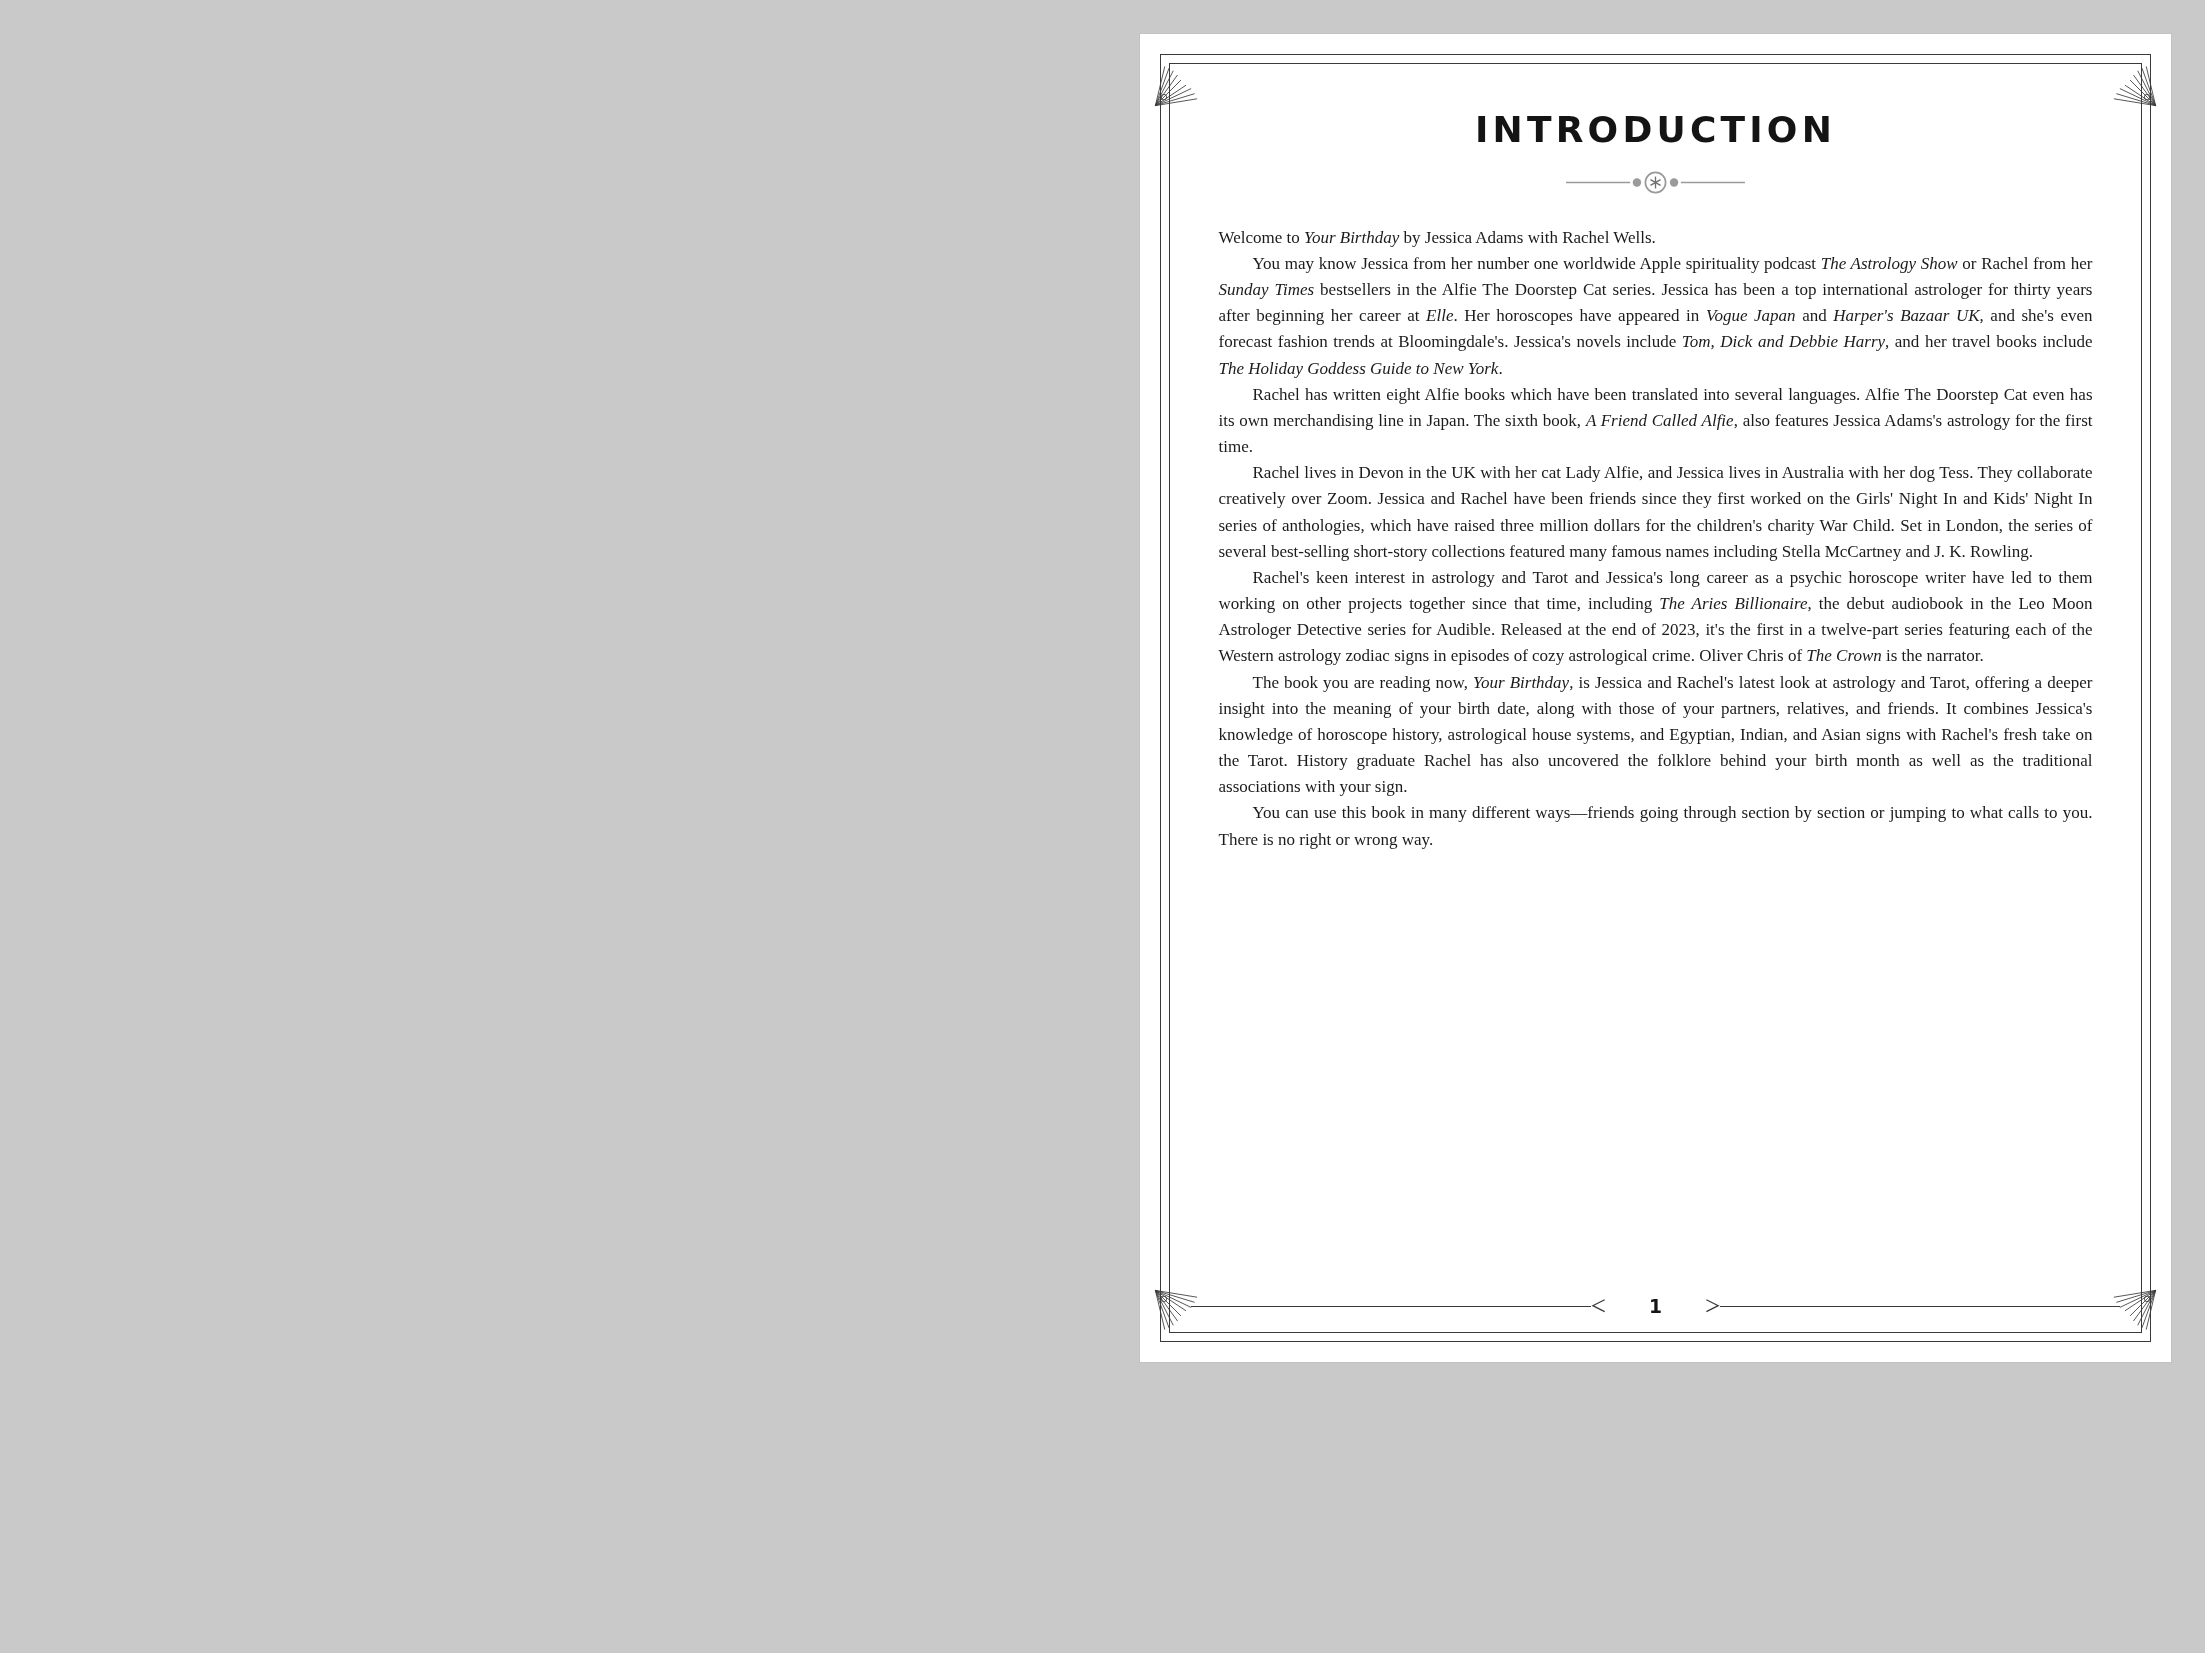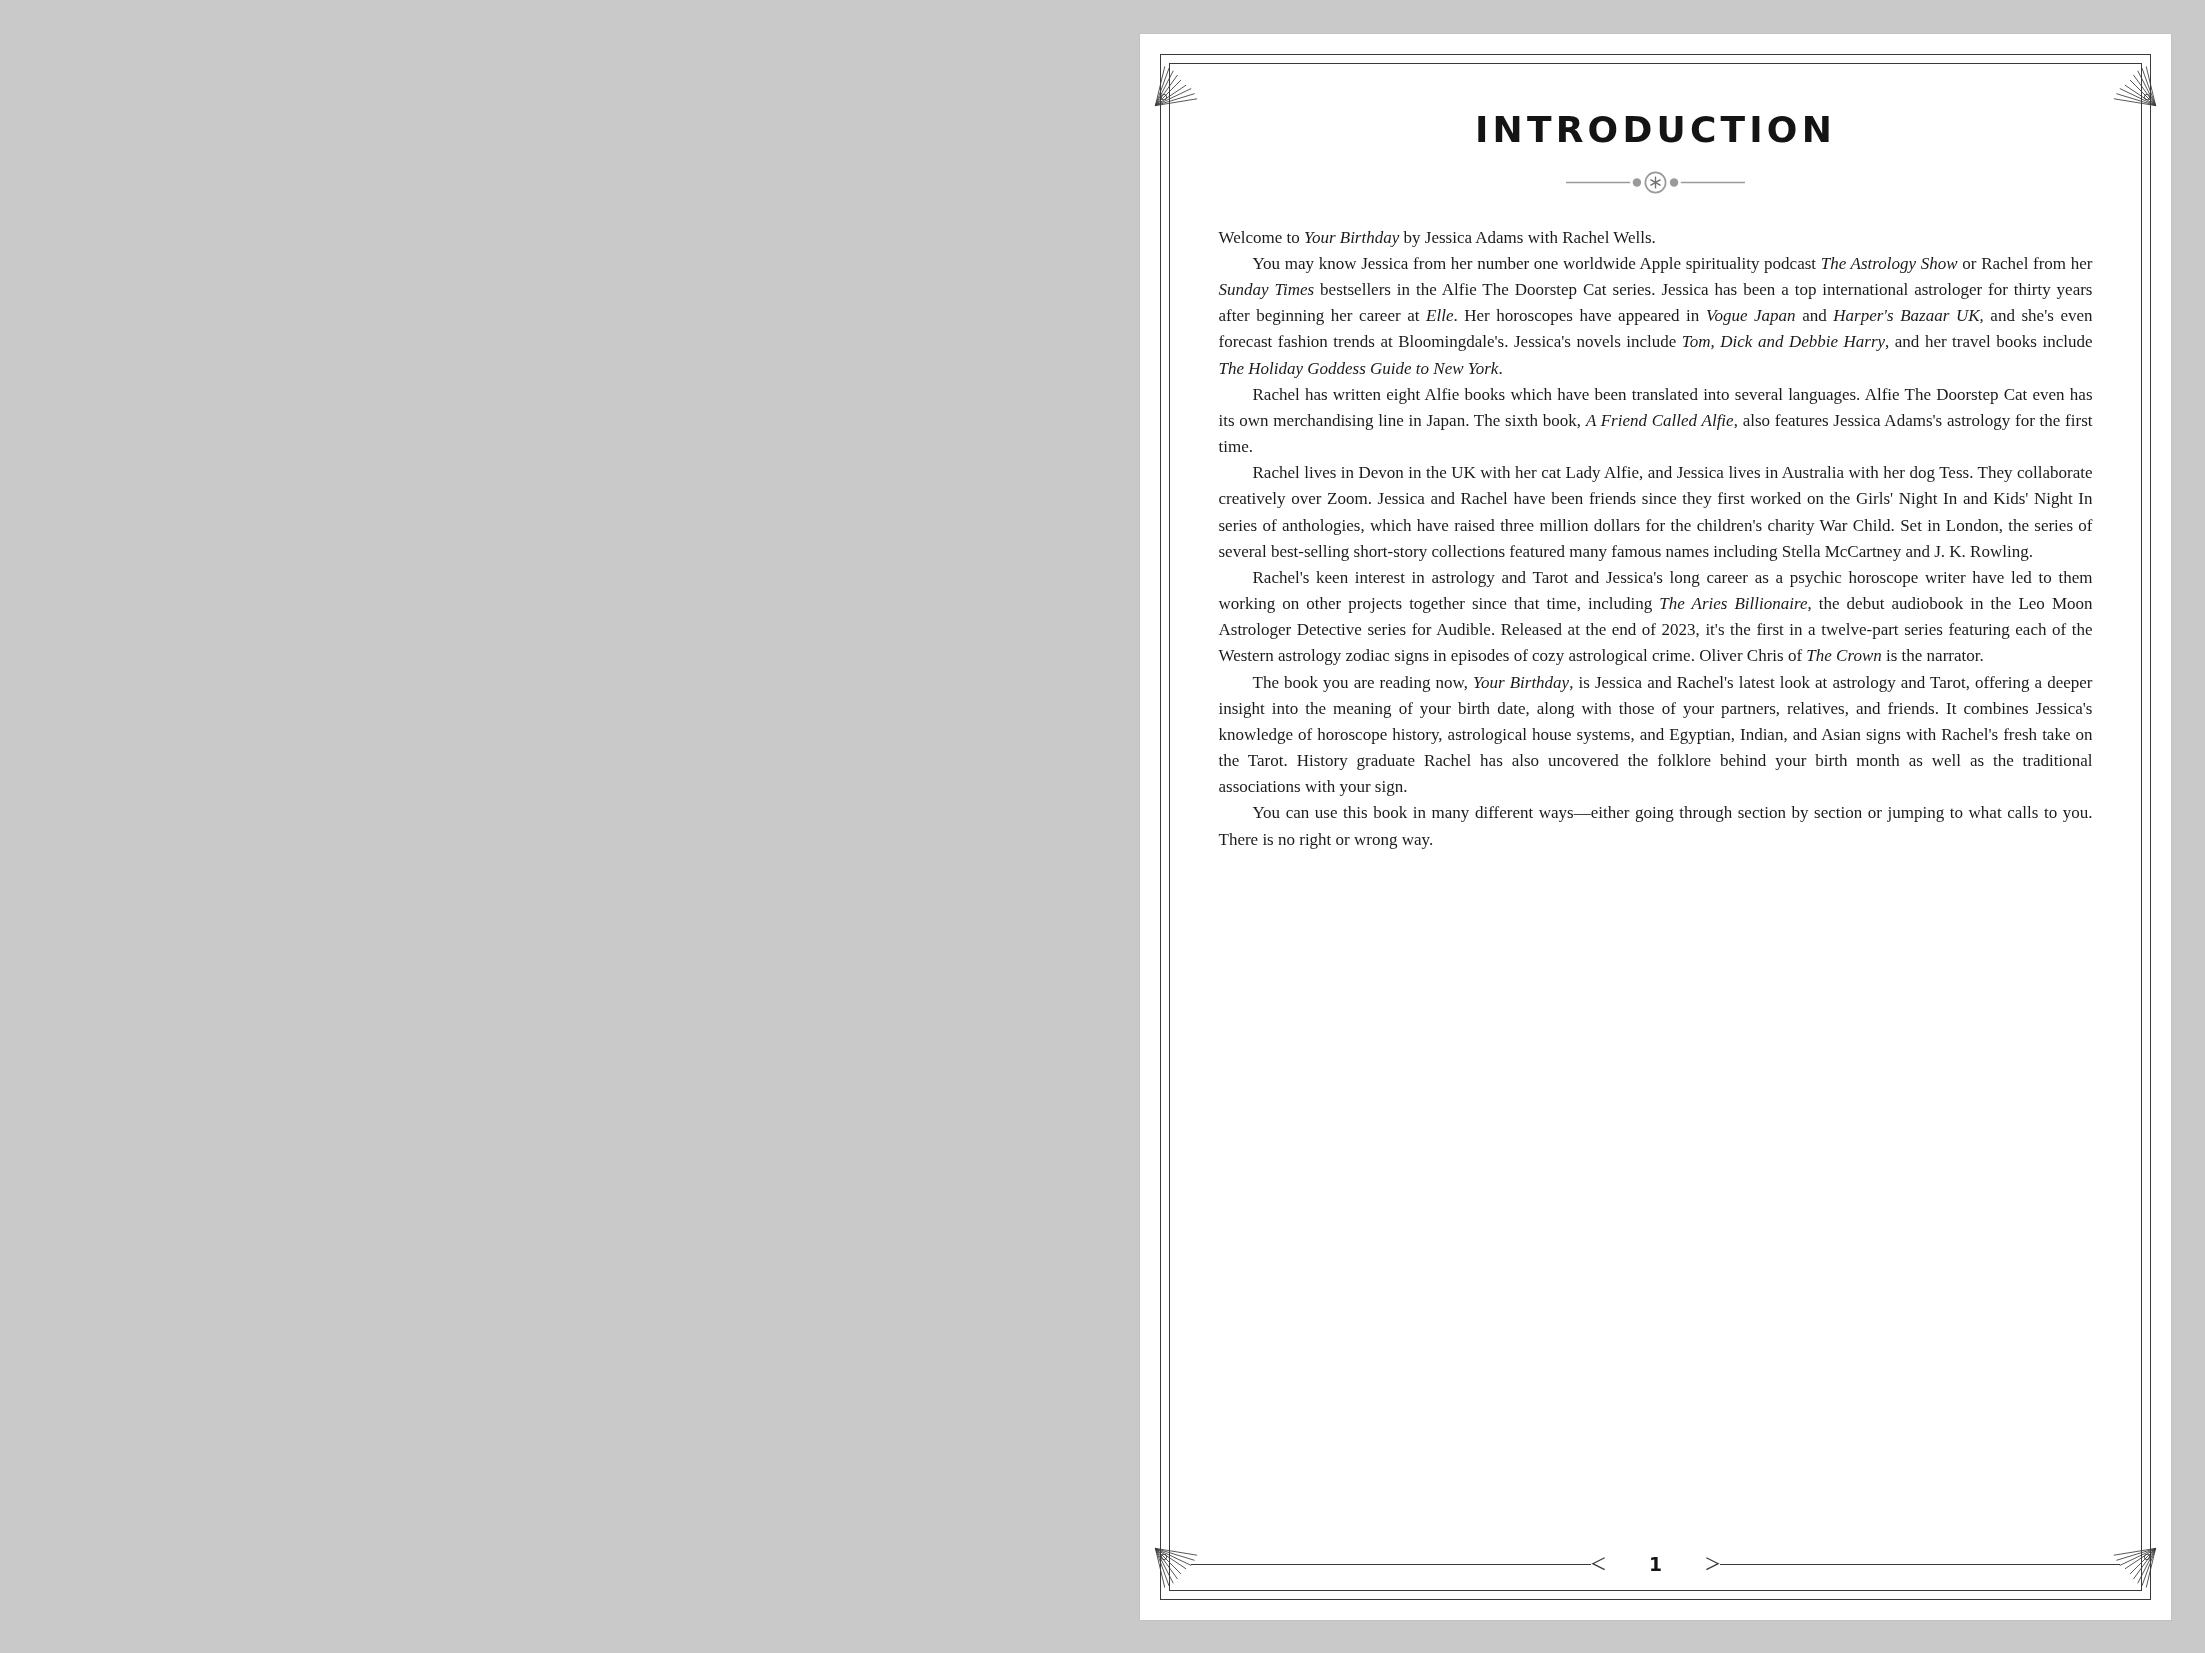--- a/index.html
+++ b/index.html
@@ -11,21 +11,21 @@
     height: 1654px;
     background: #c9c9c9;
     font-family: "Liberation Serif", serif;
     overflow: hidden;
   }
   .page-wrap {
     position: absolute;
     left: 1140px;
     top: 34px;
     width: 1031px;
-    height: 1586px;
+    height: 1328px;
     background: #ffffff;
     box-shadow: 0 0 0 0.8px rgba(0,0,0,0.04);
   }
   
   .frame-outer {
     position: absolute;
     left: 20.4px;
     top: 20.4px;
     right: 20.4px;
     bottom: 20.4px;
@@ -217,21 +217,21 @@
       </svg>
     </div>
 
     <div class="body-text">
       <p class="first">Welcome to <i>Your Birthday</i> by Jessica Adams with Rachel Wells.</p>
       <p>You may know Jessica from her number one worldwide Apple spirituality podcast <i>The Astrology Show</i> or Rachel from her <i>Sunday Times</i> bestsellers in the Alfie The Doorstep Cat series. Jessica has been a top international astrologer for thirty years after beginning her career at <i>Elle</i>. Her horoscopes have appeared in <i>Vogue Japan</i> and <i>Harper's Bazaar UK</i>, and she's even forecast fashion trends at Bloomingdale's. Jessica's novels include <i>Tom, Dick and Debbie Harry</i>, and her travel books include <i>The Holiday Goddess Guide to New York</i>.</p>
       <p>Rachel has written eight Alfie books which have been translated into several languages. Alfie The Doorstep Cat even has its own merchandising line in Japan. The sixth book, <i>A Friend Called Alfie</i>, also features Jessica Adams's astrology for the first time.</p>
       <p>Rachel lives in Devon in the UK with her cat Lady Alfie, and Jessica lives in Australia with her dog Tess. They collaborate creatively over Zoom. Jessica and Rachel have been friends since they first worked on the Girls' Night In and Kids' Night In series of anthologies, which have raised three million dollars for the children's charity War Child. Set in London, the series of several best-selling short-story collections featured many famous names including Stella McCartney and J. K. Rowling.</p>
       <p>Rachel's keen interest in astrology and Tarot and Jessica's long career as a psychic horoscope writer have led to them working on other projects together since that time, including <i>The Aries Billionaire</i>, the debut audiobook in the Leo Moon Astrologer Detective series for Audible. Released at the end of 2023, it's the first in a twelve-part series featuring each of the Western astrology zodiac signs in episodes of cozy astrological crime. Oliver Chris of <i>The Crown</i> is the narrator.</p>
       <p>The book you are reading now, <i>Your Birthday</i>, is Jessica and Rachel's latest look at astrology and Tarot, offering a deeper insight into the meaning of your birth date, along with those of your partners, relatives, and friends. It combines Jessica's knowledge of horoscope history, astrological house systems, and Egyptian, Indian, and Asian signs with Rachel's fresh take on the Tarot. History graduate Rachel has also uncovered the folklore behind your birth month as well as the traditional associations with your sign.</p>
-      <p>You can use this book in many different ways—either going through section by section or jumping to what calls to you. There is no right or wrong way.</p>
+      <p>You can use this book in many different ways—friends going through section by section or jumping to what calls to you. There is no right or wrong way.</p>
     </div>
   </div>
 
   <div class="footer">
     <div class="rule"></div>
     <svg class="arrow-l" viewBox="0 0 34 18">
       <polyline points="16,2 2,9 16,16" fill="none" stroke="#3a3a3a" stroke-width="1.4"></polyline>
     </svg>
     <div class="page-number">1</div>
     <svg class="arrow-r" viewBox="0 0 34 18">

